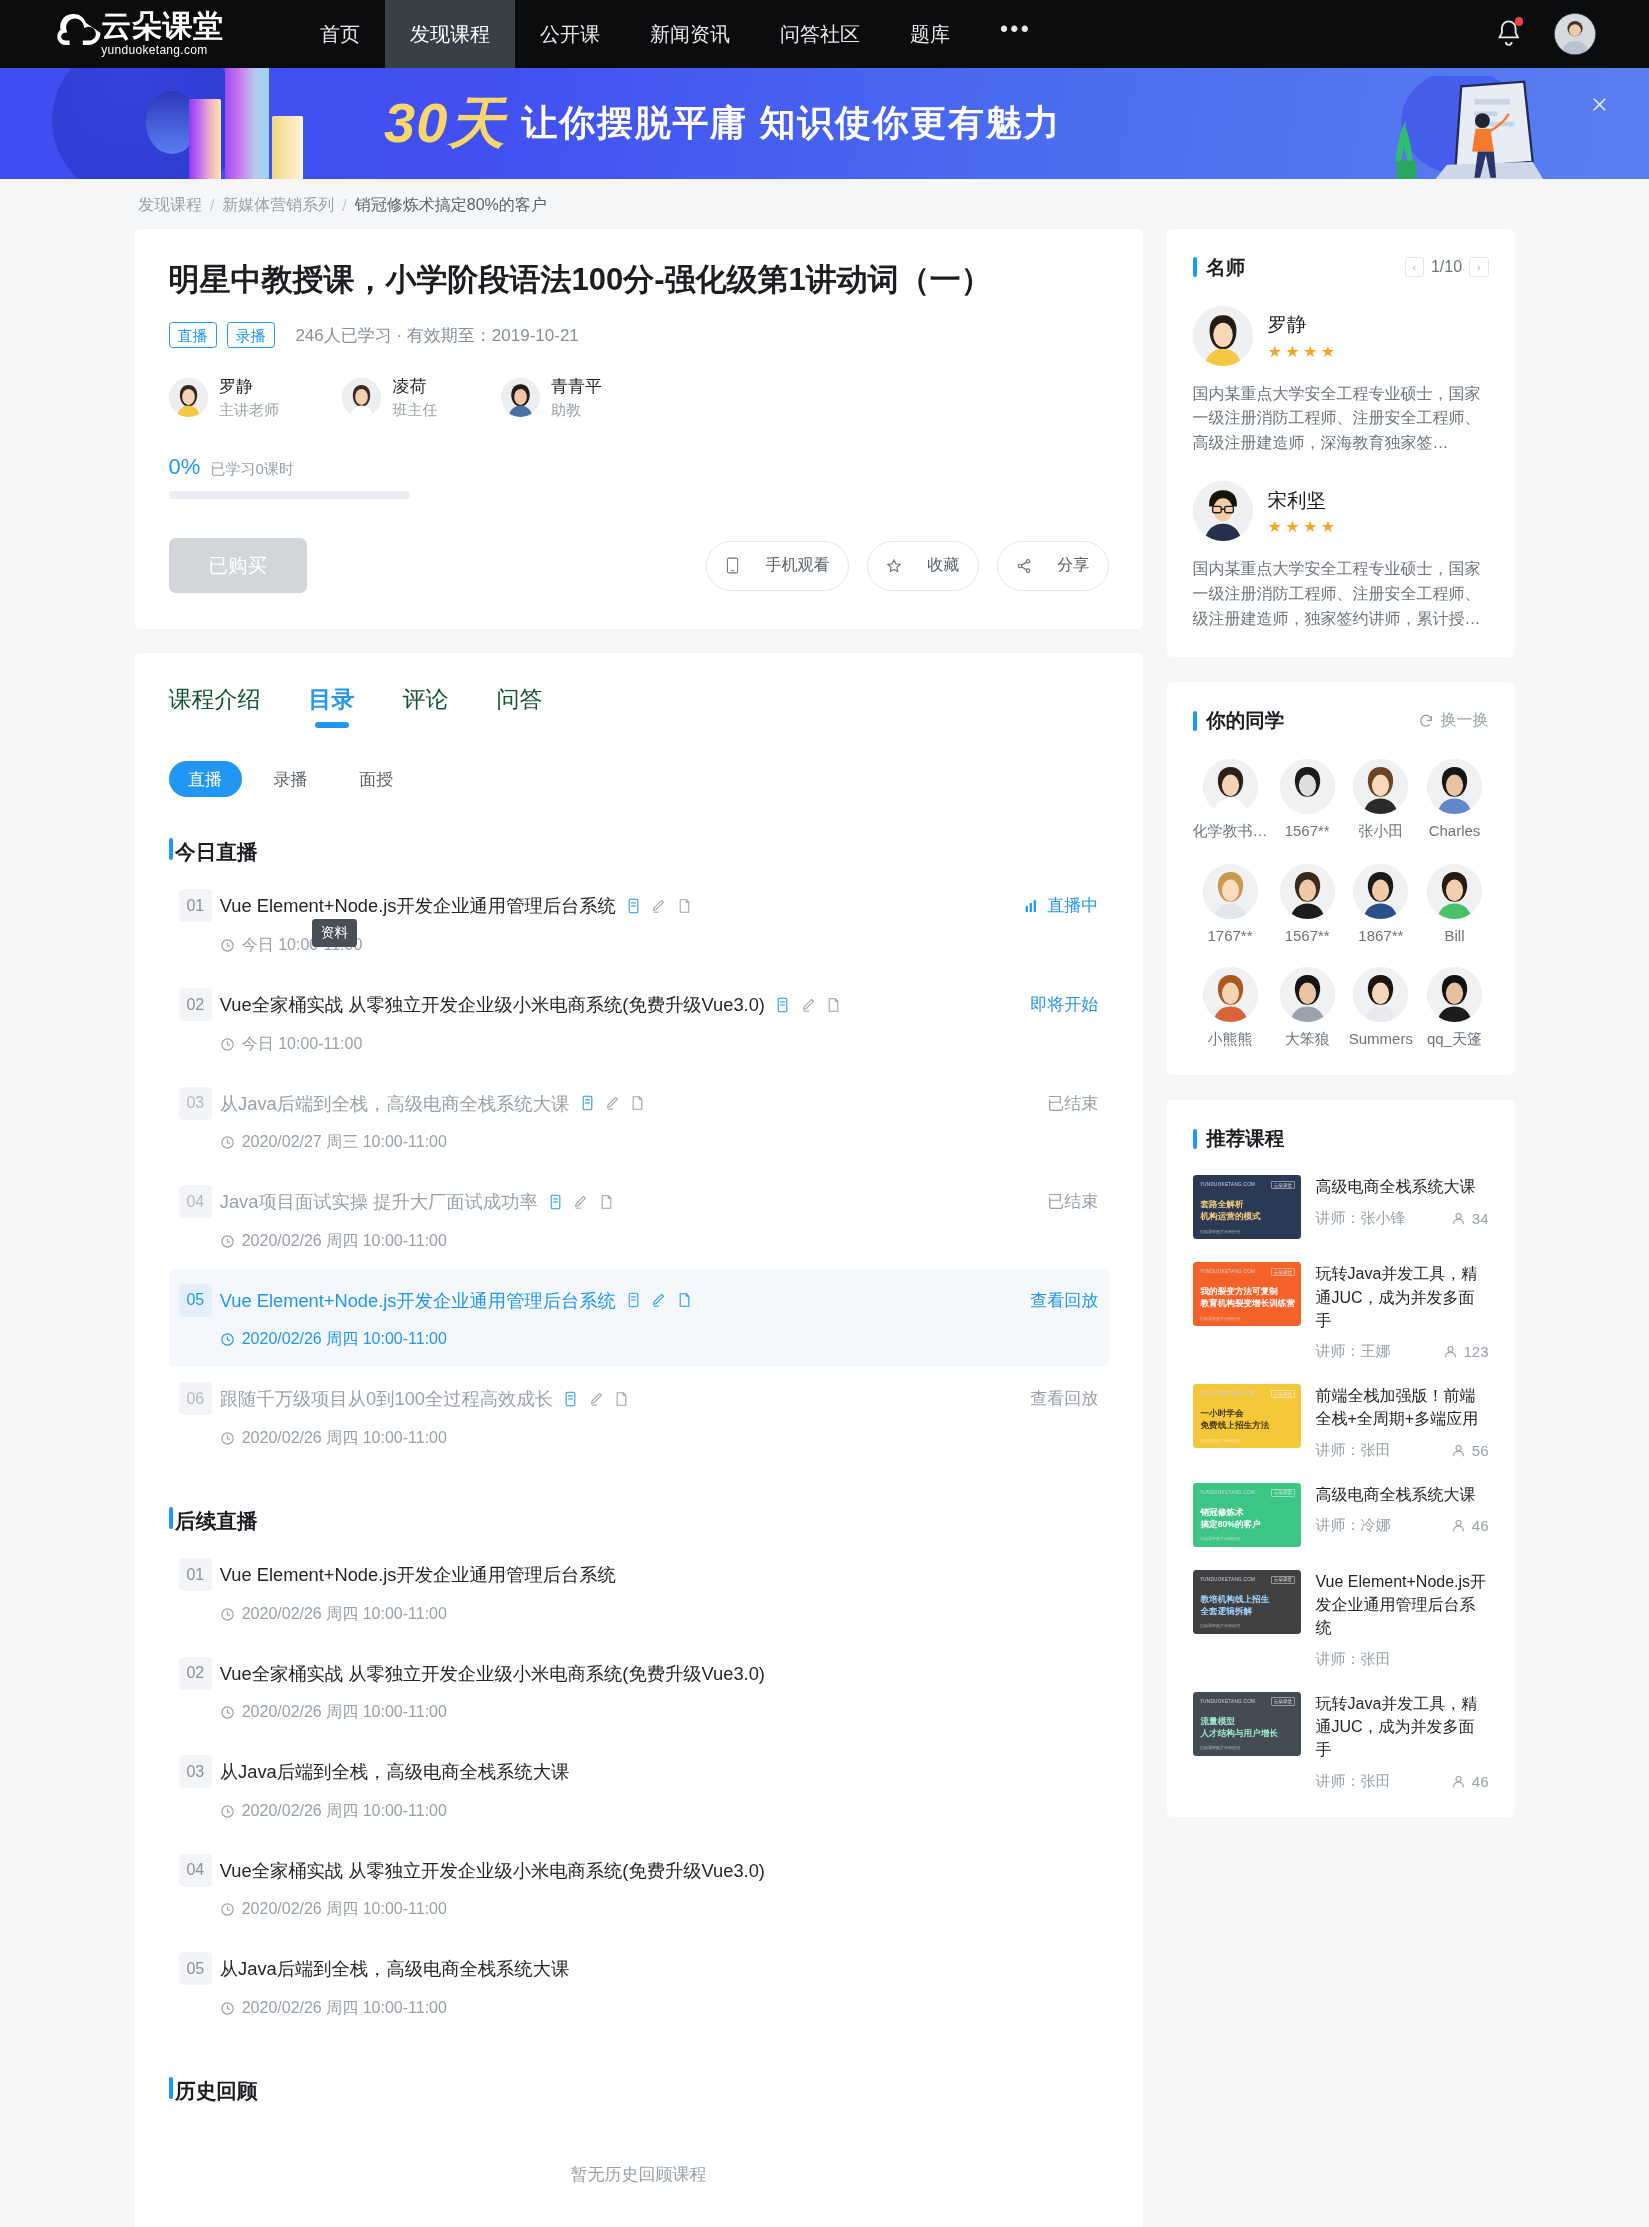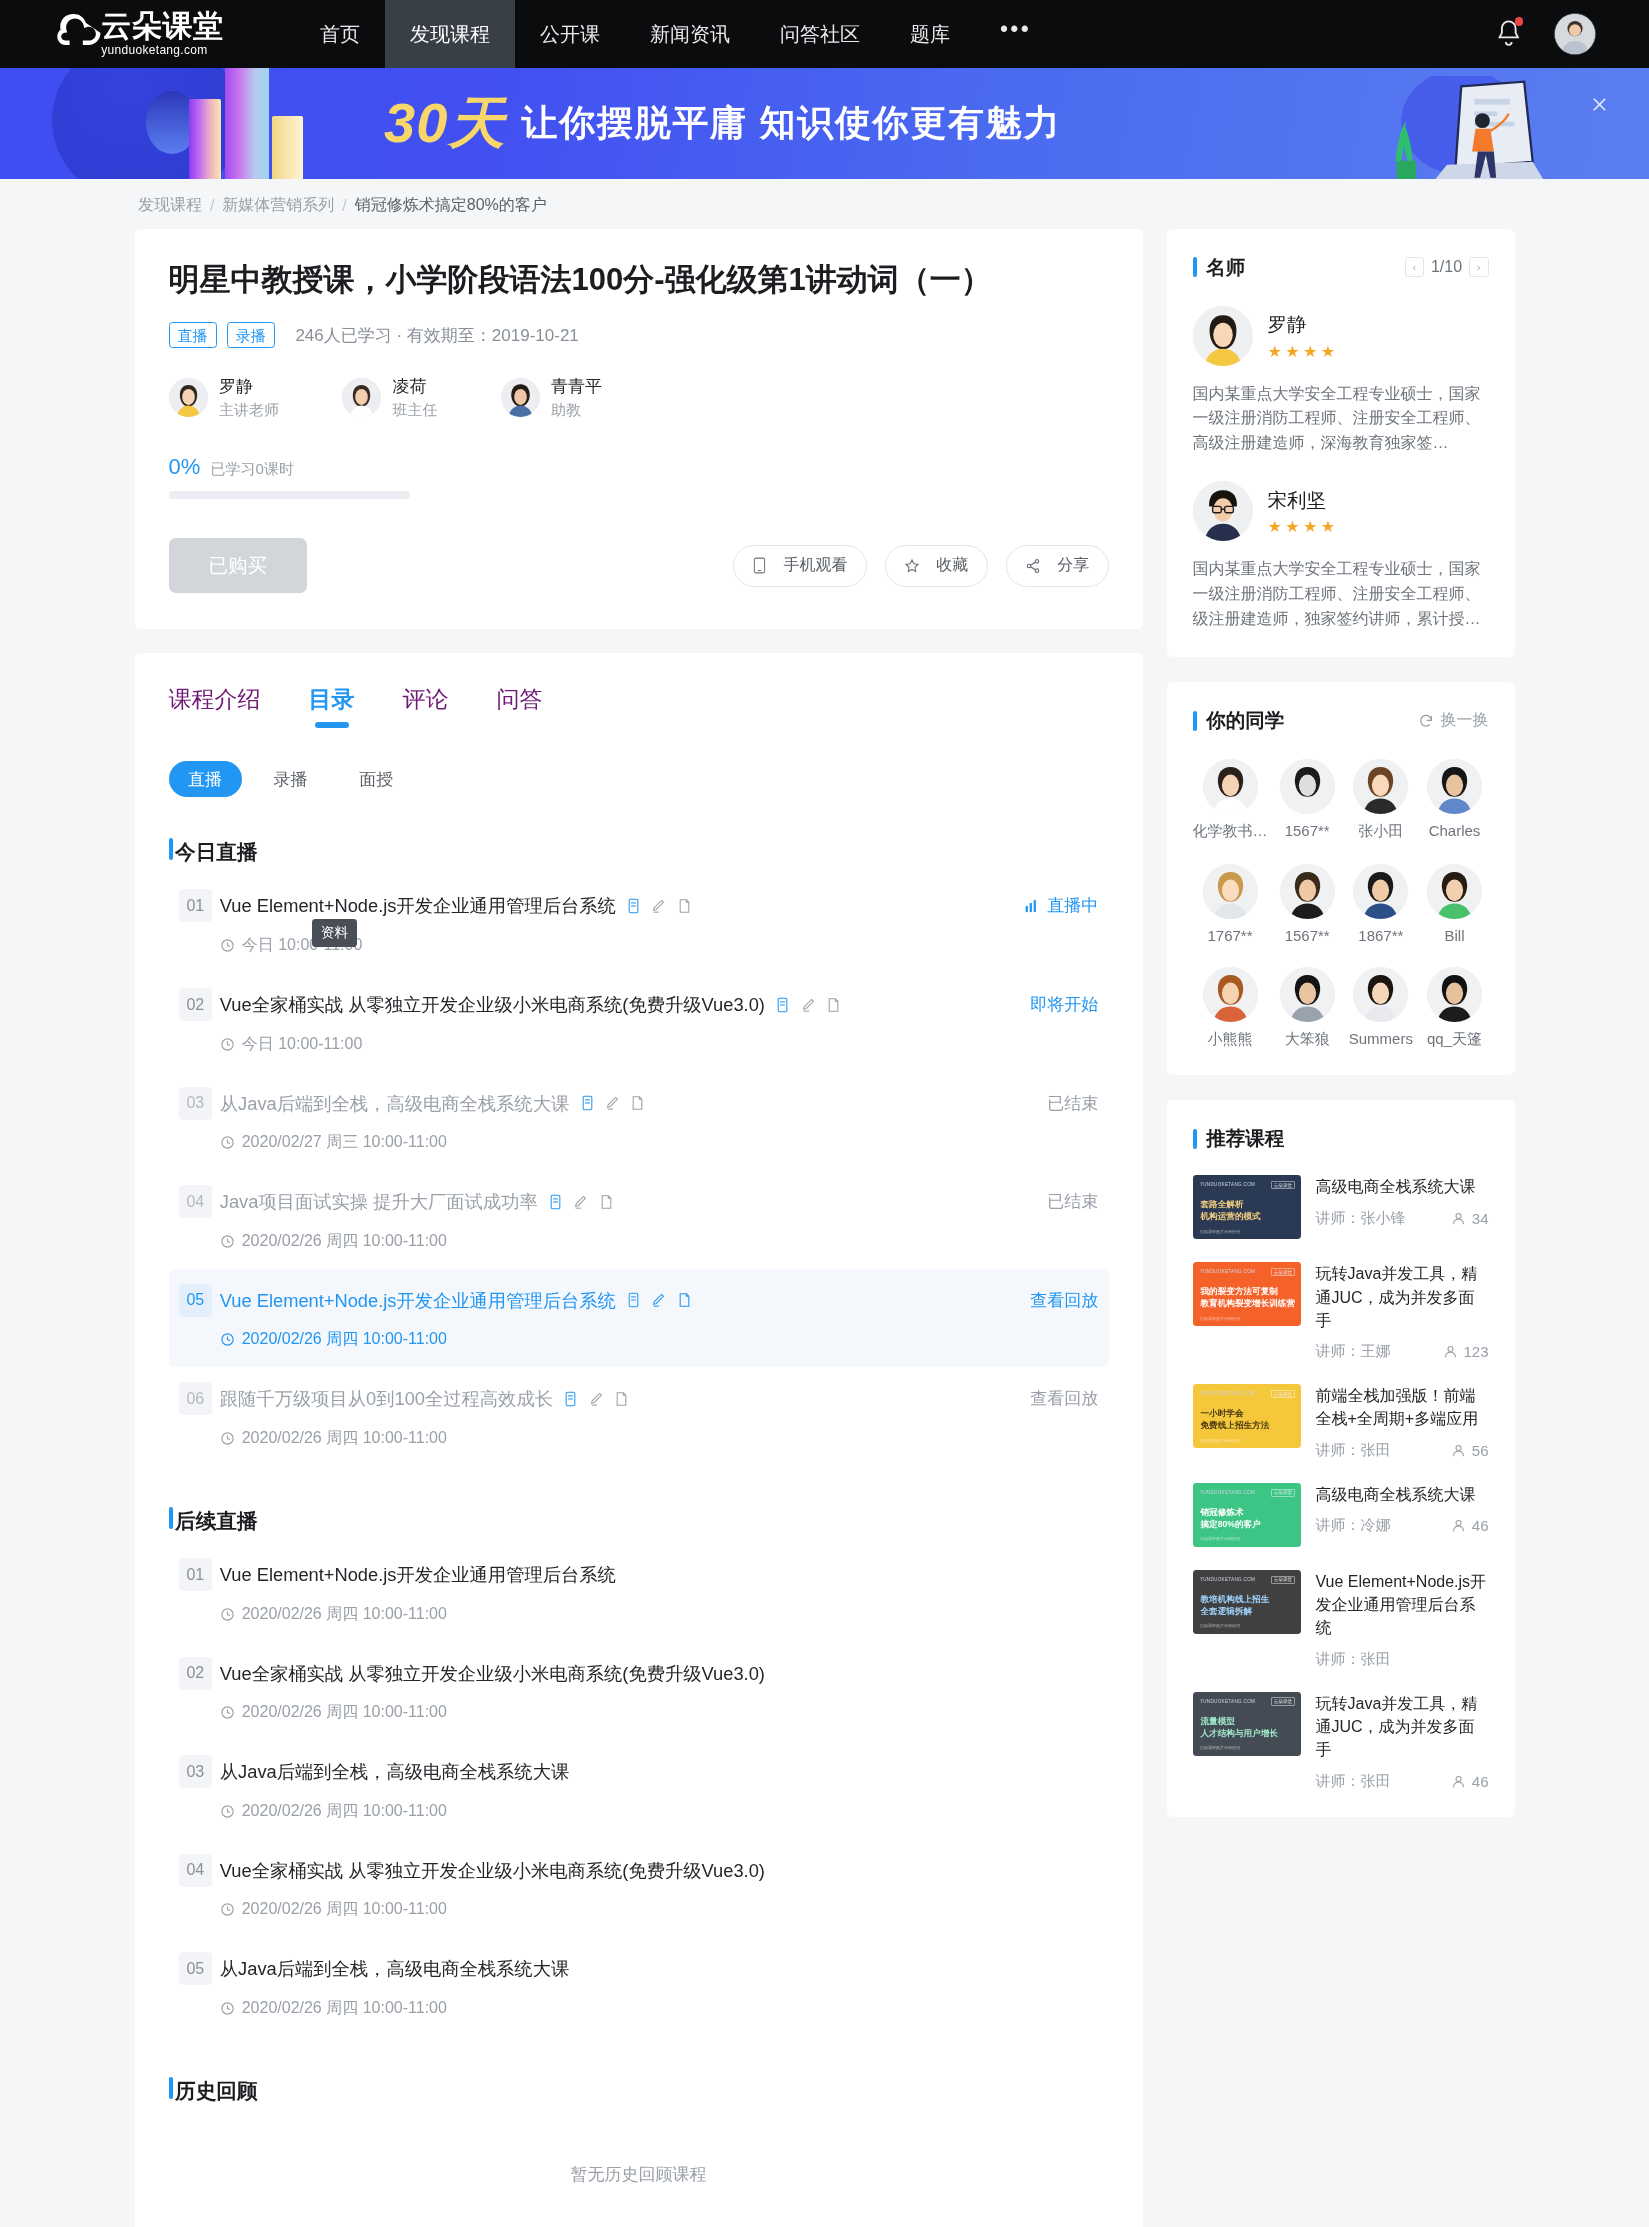--- a/index.html
+++ b/index.html
@@ -159,31 +159,31 @@
     display: flex; align-items: center; margin-top: 39px;
   }
   .btn-buy {
     background: #d2d5d9; color: #ffffff; font-size: 19.5px; border: none;
     border-radius: 6.9px; padding: 0 40px; height: 55px; cursor: pointer;
     font-family: inherit;
   }
   .act-btns { margin-left: auto; display: flex; gap: 18.3px; }
   .act-btn {
     border: 1.1px solid #e2e5ea; background: #fff; border-radius: 572px;
-    height: 42px; padding: 0 18.3px; display: flex; align-items: center;
-    gap: 16px; font-size: 16px; color: #5c6169; cursor: pointer;
+    height: 50px; padding: 0 18.3px; display: flex; align-items: center;
+    gap: 25px; font-size: 16px; color: #5c6169; cursor: pointer;
     font-family: inherit; white-space: nowrap;
   }
   .act-btn svg { flex: none; }
 
   
   .catalog { margin-top: 24px; padding: 31px 34px 46px 34px; }
   .tabs { display: flex; gap: 48px; align-items: flex-end; }
   .tab {
-    font-size: 23px; color: #701a75; cursor: pointer; position: relative;
+    font-size: 23px; color: #14532d; cursor: pointer; position: relative;
     padding-bottom: 12.6px; white-space: nowrap;
   }
   .tab.active { color: #2196f3; font-weight: bold; }
   .tab.active::after {
     content: ""; position: absolute; left: 50%; transform: translateX(-50%);
     bottom: 0; width: 34px; height: 5.7px; border-radius: 2.9px; background: #2196f3;
   }
 
   .subtabs { display: flex; gap: 12.6px; margin-top: 33px; }
   .subtab {

